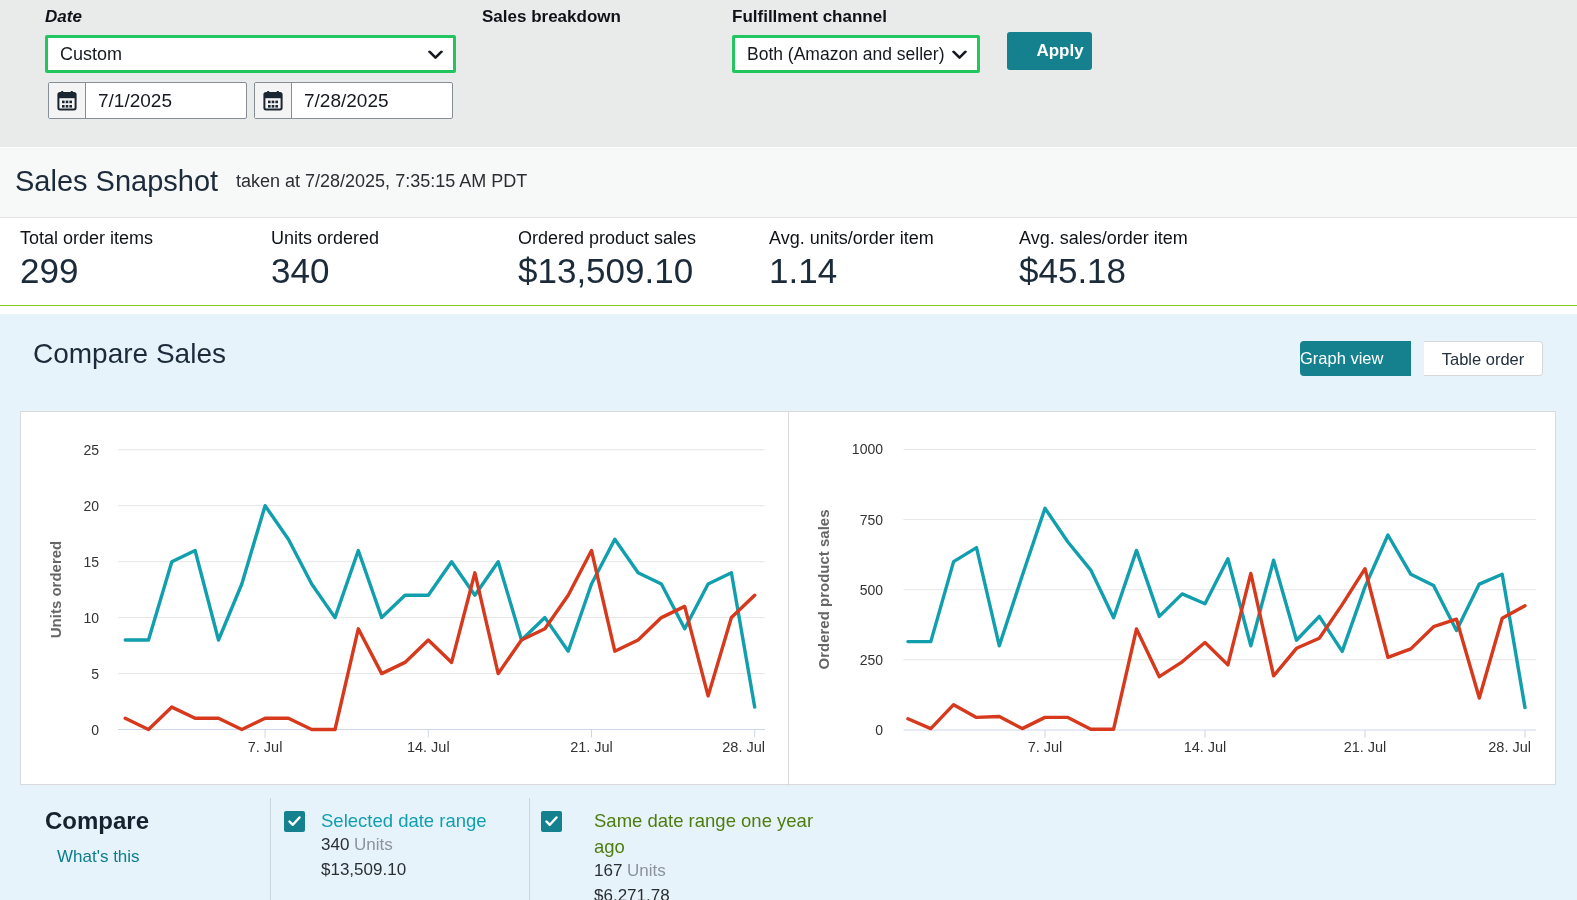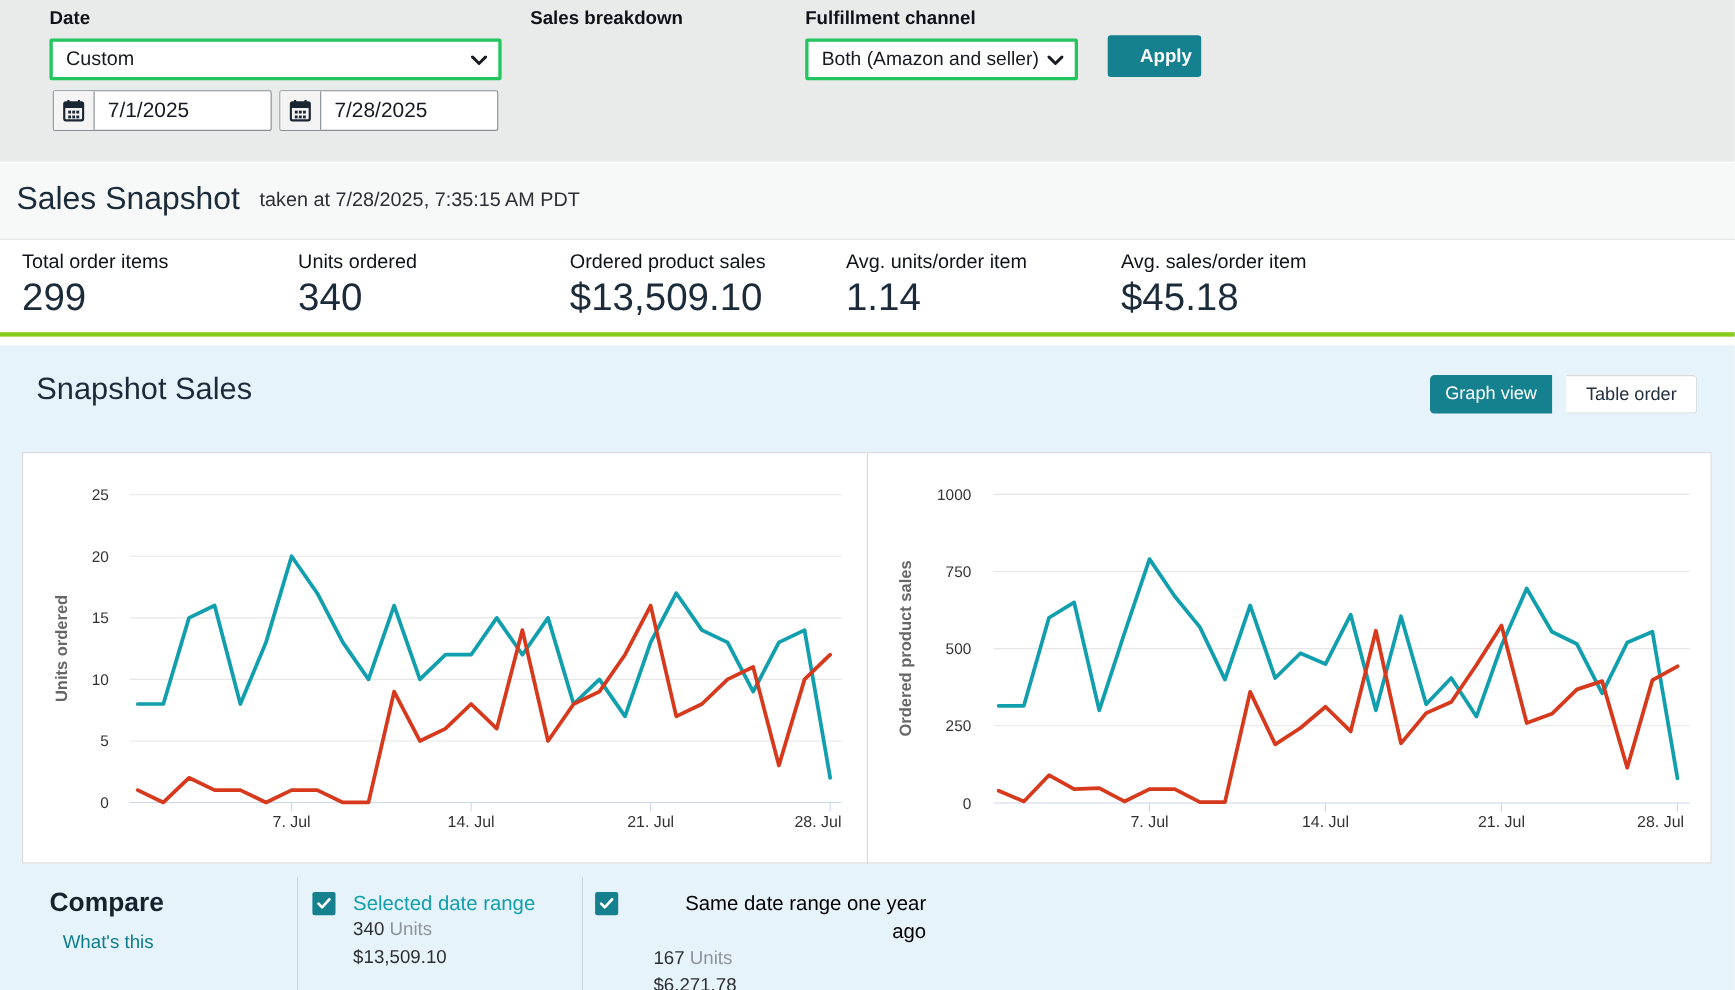--- a/index.html
+++ b/index.html
@@ -9,43 +9,43 @@
   .sel .txt { position:absolute; left:12px; top:50%; transform:translateY(-50%); white-space:nowrap; }
   .sel .chev { position:absolute; right:10px; top:50%; transform:translateY(-50%); }
   .dinput { position:absolute; background:#fff; border:1px solid #878f96; border-radius:2px; height:37px; width:199px; }
   .dinput .ic { position:absolute; left:0; top:0; bottom:0; width:37px; background:#f4f4f4; border-right:1px solid #878f96; }
   .dinput .ic svg { position:absolute; left:8px; top:7px; }
   .dinput .dt { position:absolute; left:49px; top:50%; transform:translateY(-50%); font-size:19px; color:#16191f; white-space:nowrap; }
   .applybtn { position:absolute; left:1007px; top:32px; width:85px; height:38px; background:#15808e; border-radius:3px; color:#fff; font-size:17px; font-weight:bold; text-align:center; line-height:38px;padding-left:21px; }
   .strip { position:absolute; left:0; top:148px; width:1577px; height:70px; background:#f7f8f8; border-bottom:1px solid #e3e5e5; }
   .h1 { position:absolute; left:15px; top:17px; font-size:29px; color:#1c2b3a; }
   .takenat { position:absolute; left:236px; top:23px; font-size:18px; color:#2b2f33; }
-  .metrics { position:absolute; left:0; top:219px; width:1577px; height:87px; background:#fff; border-bottom:4px solid #84cc16; }
+  .metrics { position:absolute; left:0; top:219px; width:1577px; height:87px; background:#fff; border-bottom:1px solid #84cc16; }
   .metric { position:absolute; top:9px; }
   .metric .lab { font-size:18px; color:#0f1318; }
   .metric .val { font-size:35px; color:#1c2b3a; margin-top:2px; }
   .bluesec { position:absolute; left:0; top:314px; width:1577px; height:586px; background:#e7f3fb; }
   .h2 { position:absolute; left:33px; top:24px; font-size:28px; color:#1c2b3a; }
   .viewbtns { position:absolute; left:1300px; top:27px; height:35px; }
-  .gbtn { position:absolute; left:0; top:0; width:111px; height:35px; background:#15808e; border-radius:4px 0 0 4px; color:#fff; font-size:16.5px; text-align:center; line-height:35px; }
+  .gbtn { position:absolute; left:0; top:0; width:111px; height:35px; background:#15808e; border-radius:4px 0 0 4px; color:#fff; font-size:16.5px; line-height:35px; }
   .tbtn { position:absolute; left:124px; top:0; width:119px; height:35px; background:#fff; border:1px solid #d5d9d9; border-left:none; border-radius:0 4px 4px 0; color:#23303e; font-size:16.5px; text-align:center; line-height:35px; }
   .chartbox { position:absolute; left:20px; top:97px; width:1536px; height:374px; background:#fff; border:1px solid #d9d9d9; }
   .legend { position:absolute; left:0; top:484px; width:1577px; }
   .cmp { position:absolute; left:45px; top:9px; font-size:24px; font-weight:bold; color:#16222e; }
   .whats { position:absolute; left:45px; top:49px; font-size:17px; color:#0d7c8c;margin-left:12px; }
   .vdiv { position:absolute; top:0px; width:1px; height:102px; background:#ccd5dc; }
   .cb { position:absolute; top:13px; width:21px; height:21px; background:#15808e; border-radius:2px; }
   .cb svg { position:absolute; left:4px; top:5px; }
   .ltitle { position:absolute; top:10px; font-size:18.5px; line-height:26px; }
   .lbody { position:absolute; font-size:17px; color:#2b2f33; }
   .gray { color:#8d939a; }
 </style></head>
 <body>
 <div class="filterbar">
-  <div class="flabel" style="left:45px; top:7px;">Date</div>
+  <div class="flabel" style="left:45px; top:7px;font-style:italic;">Date</div>
   <div class="sel" style="left:45px; top:35px; width:411px; height:38px;">
       <span class="txt">Custom</span>
       <span class="chev"><svg width="15" height="9" viewBox="0 0 15 9">
           <polyline points="1.5,1.2 7.5,7.2 13.5,1.2" fill="none" stroke="#16191f" stroke-width="2.6" stroke-linecap="round" stroke-linejoin="round"></polyline>
         </svg></span>
     </div>
   <div class="dinput" style="left:48px; top:82px;">
       <span class="ic">
         <svg width="20" height="21" viewBox="0 0 20 21">
           <g fill="none" stroke="#1b2633" stroke-width="2">
@@ -117,21 +117,21 @@
   <div class="metric" style="left:769px;">
       <div class="lab">Avg. units/order item</div>
       <div class="val">1.14</div>
     </div>
   <div class="metric" style="left:1019px;">
       <div class="lab">Avg. sales/order item</div>
       <div class="val">$45.18</div>
     </div>
 </div>
 <div class="bluesec">
-  <div class="h2">Snapshot Sales</div>
+  <div class="h2">Compare Sales</div>
   <div class="viewbtns">
       <div class="gbtn">Graph view</div>
       <div class="tbtn">Table order</div>
     </div>
   <div class="chartbox">
 <svg width="1535" height="374" viewBox="0 0 1535 374" style="position:absolute;left:0;top:0;font-family:'Liberation Sans',sans-serif;">
 <line x1="97" y1="261.6" x2="744" y2="261.6" stroke="#e6e6e6" stroke-width="1"></line>
 <line x1="97" y1="205.6" x2="744" y2="205.6" stroke="#e6e6e6" stroke-width="1"></line>
 <line x1="97" y1="149.7" x2="744" y2="149.7" stroke="#e6e6e6" stroke-width="1"></line>
 <line x1="97" y1="93.7" x2="744" y2="93.7" stroke="#e6e6e6" stroke-width="1"></line>
@@ -189,17 +189,17 @@
       </div>
     <div class="ltitle" style="left:321px; width:230px; color:#119fae;">Selected date range</div>
     <div class="lbody" style="left:321px; top:37px;">340 <span class="gray">Units</span></div>
     <div class="lbody" style="left:321px; top:62px;">$13,509.10</div>
     <div class="vdiv" style="left:529px;"></div>
     <div class="cb" style="left:541px;">
         <svg width="13" height="11" viewBox="0 0 13 11">
           <polyline points="1.5,5.5 4.8,8.8 11.5,1.5" fill="none" stroke="#ffffff" stroke-width="2.4" stroke-linecap="round" stroke-linejoin="round"></polyline>
         </svg>
       </div>
-    <div class="ltitle" style="left:594px; width:248px; color:#000000;text-align:right;">Same date range one year ago</div>
+    <div class="ltitle" style="left:594px; width:248px; color:#4d7c0f;">Same date range one year ago</div>
     <div class="lbody" style="left:594px; top:63px;">167 <span class="gray">Units</span></div>
     <div class="lbody" style="left:594px; top:88px;">$6,271.78</div>
   </div>
 </div>
 
 </body></html>

